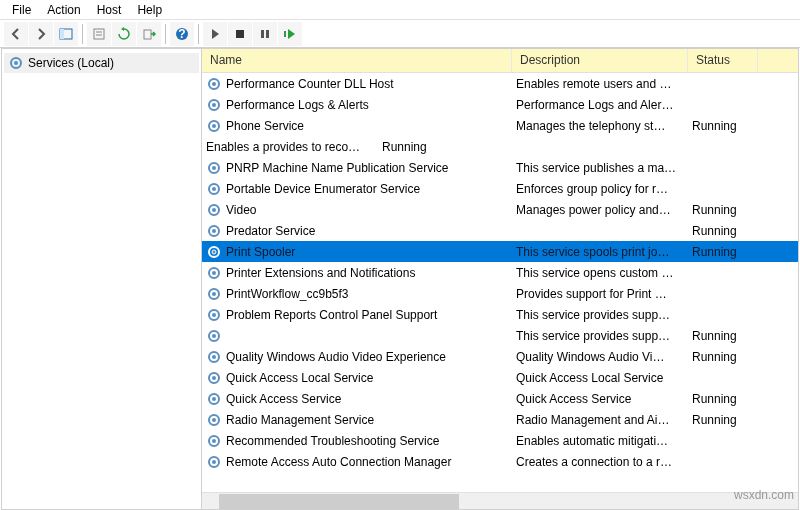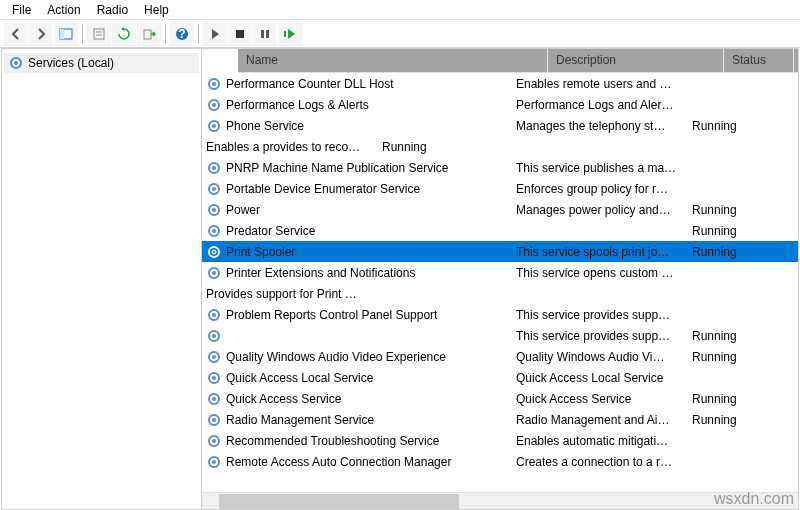--- a/index.html
+++ b/index.html
@@ -11,54 +11,54 @@
 .toolbar { display: flex; align-items: center; height: 28px; padding: 2px 4px; border-bottom: 1px solid #d0d0d0; gap: 1px; }
 .tbtn { width: 24px; height: 24px; display: flex; align-items: center; justify-content: center; border: 1px solid transparent; background: #f5f5f5; cursor: default; }
 .tsep { width: 1px; height: 20px; background: #c0c0c0; margin: 0 3px; }
 
 .main { display: flex; height: calc(510px - 48px); border: 1px solid #d0d0d0; margin: 0 1px; }
 .tree { width: 200px; border-right: 1px solid #d0d0d0; padding: 4px 2px; }
 .tree-item { display: flex; align-items: center; gap: 4px; padding: 2px 4px; cursor: default; }
 .tree-item.sel { background: #f0f0f0; }
 
 .list-wrap { flex: 1; display: flex; flex-direction: column; overflow: hidden; position: relative; }
-.cols { display: flex; height: 24px; border-bottom: 1px solid #e0e0e0; background: #a3a3a3; margin-left: 36px; }
+.cols { display: flex; height: 24px; border-bottom: 1px solid #e0e0e0; background: #fef9c3; }
 .col { padding: 4px 8px; border-right: 1px solid #e8e8e8; cursor: default; color: #333; }
 .col.name { width: 310px; }
 .col.desc { width: 176px; }
 .col.status { width: 70px; }
 
 .rows { flex: 1; overflow-y: scroll; overflow-x: hidden; }
 .row { display: flex; align-items: center; height: 21px; cursor: default; }
 .row.sel { background: #0078d7; color: #0f172a; }
 .cell { padding: 0 4px; overflow: hidden; white-space: nowrap; text-overflow: ellipsis; }
 .cell.name { width: 310px; display: flex; align-items: center; gap: 4px; }
 .cell.desc { width: 176px; }
 .cell.status { width: 70px; }
 .row.sel .gear-icon circle { stroke: #fff; }
 
 .hscroll { height: 17px; border-top: 1px solid #e0e0e0; background: #f0f0f0; display: flex; align-items: center; }
 .hscroll-thumb { height: 15px; background: #cdcdcd; margin-left: 17px; width: 240px; }
 
 .gear-icon { width: 16px; height: 16px; flex-shrink: 0; }
 
-.watermark { position: fixed; bottom: 2px; right: 6px; font-size: 16px; color: #999; }
+.watermark { position: fixed; bottom: 8px; right: 6px; font-size: 12px; color: #999; }
 
 
 .rows::-webkit-scrollbar { width: 17px; }
 .rows::-webkit-scrollbar-track { background: #f0f0f0; }
 .rows::-webkit-scrollbar-thumb { background: #cdcdcd; }
 </style>
 </head>
 <body>
 
 <div class="menubar">
   <div class="menu-item">File</div>
   <div class="menu-item">Action</div>
-  <div class="menu-item">Radio</div>
+  <div class="menu-item">Host</div>
   <div class="menu-item">Help</div>
 </div>
 
 <div class="toolbar">
   <div class="tbtn">
       <svg width="14" height="14" viewBox="0 0 14 14">
         <path d="M9 2 L4 7 L9 12" fill="none" stroke="#555" stroke-width="2"></path>
       </svg>
     </div>
   <div class="tbtn">
@@ -200,21 +200,21 @@
           </div>
           <div class="cell desc">Enforces group policy for r…</div>
           <div class="cell status"></div>
         </div>
         <div class="row">
           <div class="cell name">
             <svg class="gear-icon" viewBox="0 0 16 16">
               <circle cx="8" cy="8" r="5" fill="none" stroke="#5a8fbf" stroke-width="2"></circle>
               <circle cx="8" cy="8" r="2" fill="#5a8fbf"></circle>
             </svg>
-            <span>Power</span>
+            <span>Video</span>
           </div>
           <div class="cell desc">Manages power policy and…</div>
           <div class="cell status">Running</div>
         </div>
         <div class="row">
           <div class="cell name">
             <svg class="gear-icon" viewBox="0 0 16 16">
               <circle cx="8" cy="8" r="5" fill="none" stroke="#5a8fbf" stroke-width="2"></circle>
               <circle cx="8" cy="8" r="2" fill="#5a8fbf"></circle>
             </svg>
@@ -239,20 +239,27 @@
             <svg class="gear-icon" viewBox="0 0 16 16">
               <circle cx="8" cy="8" r="5" fill="none" stroke="#5a8fbf" stroke-width="2"></circle>
               <circle cx="8" cy="8" r="2" fill="#5a8fbf"></circle>
             </svg>
             <span>Printer Extensions and Notifications</span>
           </div>
           <div class="cell desc">This service opens custom …</div>
           <div class="cell status"></div>
         </div>
         <div class="row">
+          <div class="cell name">
+            <svg class="gear-icon" viewBox="0 0 16 16">
+              <circle cx="8" cy="8" r="5" fill="none" stroke="#5a8fbf" stroke-width="2"></circle>
+              <circle cx="8" cy="8" r="2" fill="#5a8fbf"></circle>
+            </svg>
+            <span>PrintWorkflow_cc9b5f3</span>
+          </div>
           <div class="cell desc">Provides support for Print …</div>
           <div class="cell status"></div>
         </div>
         <div class="row">
           <div class="cell name">
             <svg class="gear-icon" viewBox="0 0 16 16">
               <circle cx="8" cy="8" r="5" fill="none" stroke="#5a8fbf" stroke-width="2"></circle>
               <circle cx="8" cy="8" r="2" fill="#5a8fbf"></circle>
             </svg>
             <span>Problem Reports Control Panel Support</span>

